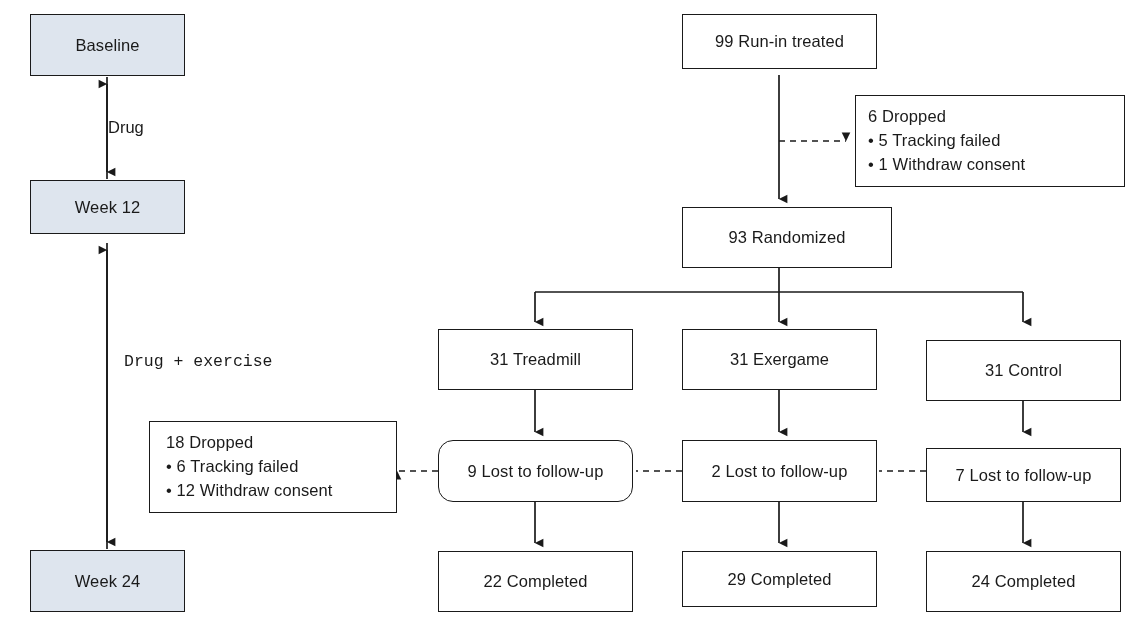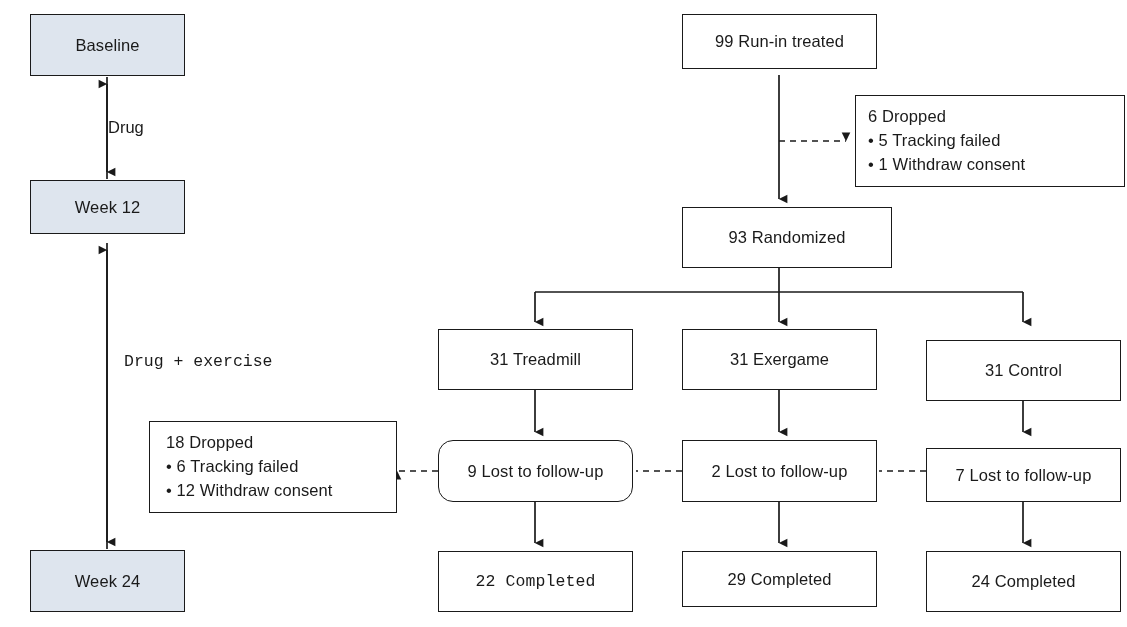--- a/index.html
+++ b/index.html
@@ -162,21 +162,21 @@
   </div>
 
   <div class="node" style="left:682px; top:440px; width:195px; height:62px;">
     <span>2 Lost to follow-up</span>
   </div>
 
   <div class="node" style="left:926px; top:440px; width:195px; height:54px;margin-top:8px;">
     <span>7 Lost to follow-up</span>
   </div>
 
-  <div class="node" style="left:438px; top:551px; width:195px; height:61px;font-family:Liberation Mono, monospace;">
+  <div class="node" style="left:438px; top:551px; width:195px; height:61px;">
     <span>22 Completed</span>
   </div>
 
   <div class="node" style="left:682px; top:551px; width:195px; height:56px;">
     <span>29 Completed</span>
   </div>
 
   <div class="node" style="left:926px; top:551px; width:195px; height:61px;">
     <span>24 Completed</span>
   </div>

